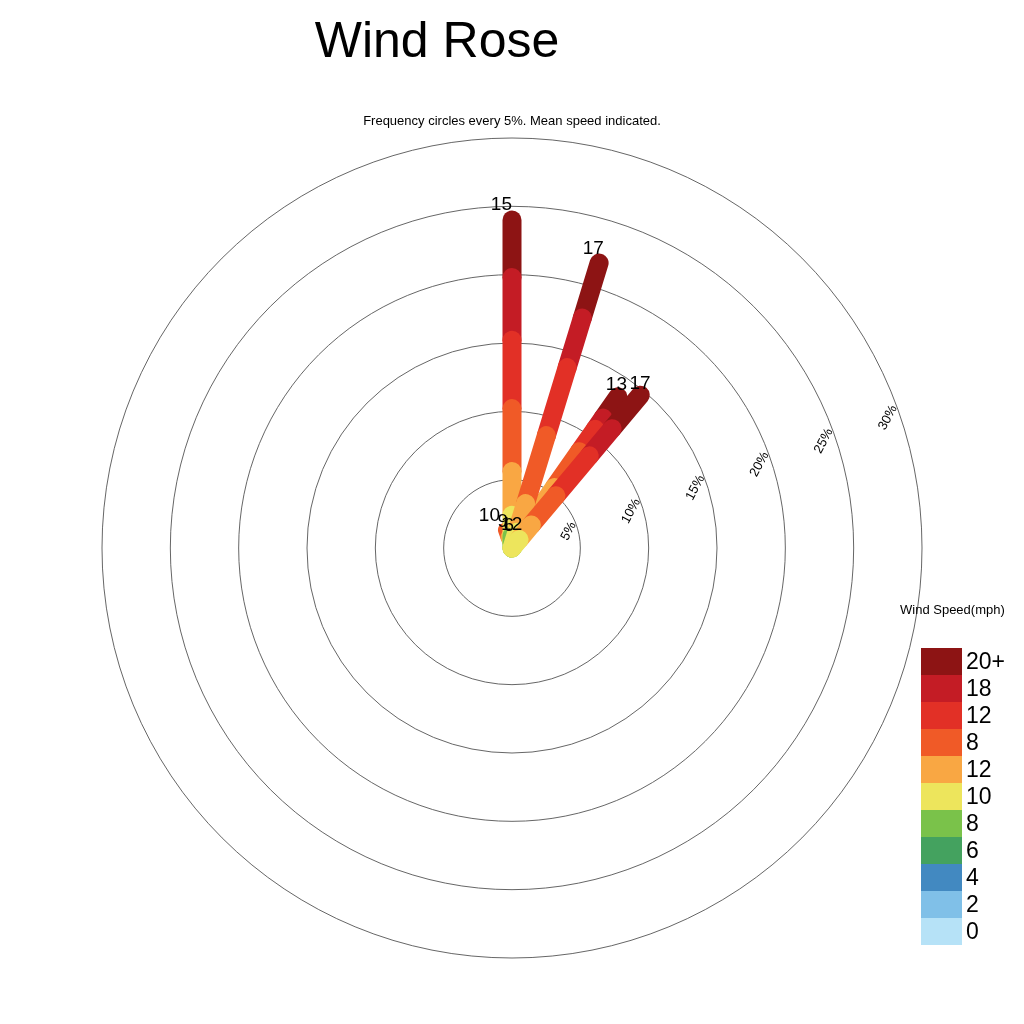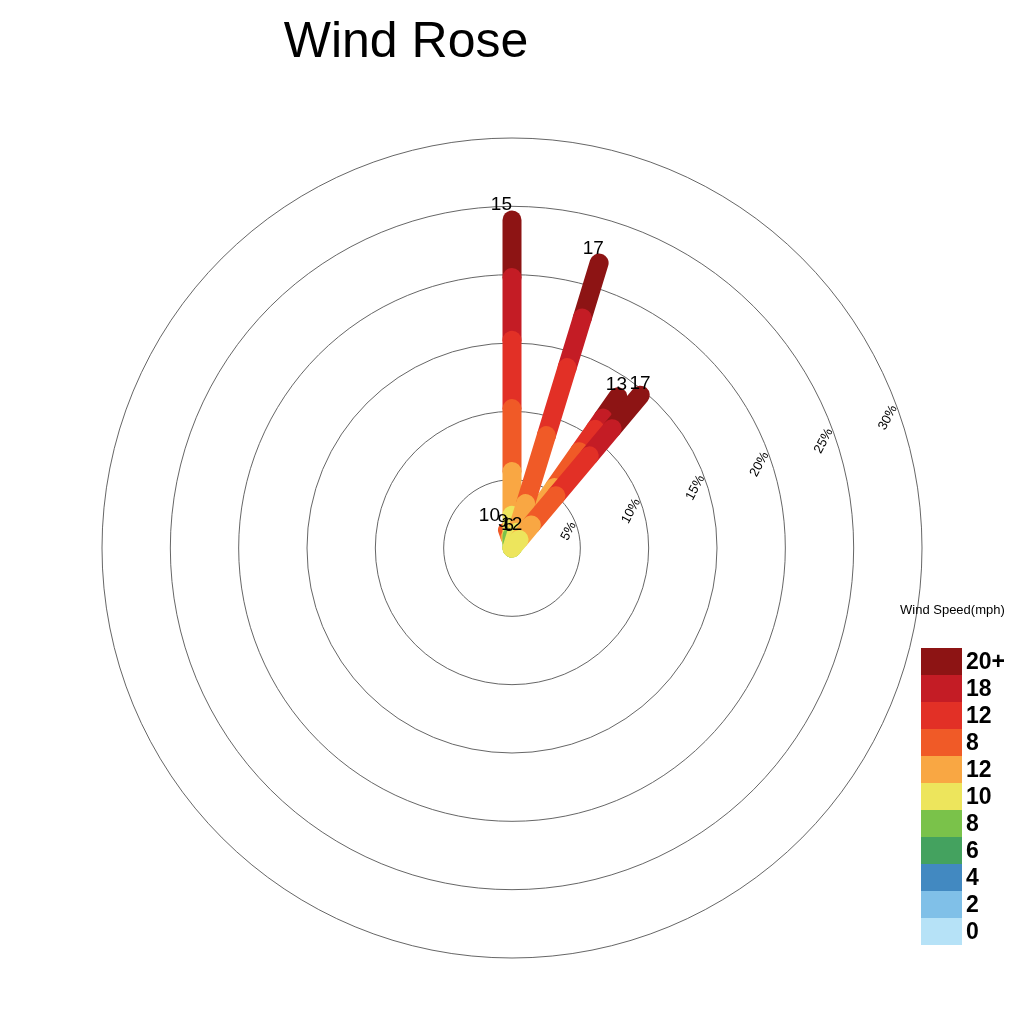--- a/index.html
+++ b/index.html
@@ -20,20 +20,21 @@
     position: absolute;
     left: 0;
     top: 12px;
     width: 812px;
     text-align: center;
     font-size: 50px;
     font-weight: 400;
     letter-spacing: 0px;
     line-height: 56px;
     white-space: pre;
+    padding-left: 31px;
   }
   #chart-subtitle {
     position: absolute;
     left: 0;
     top: 84px;
     width: 1024px;
     text-align: center;
     font-size: 21px;
     line-height: 24px;
     white-space: pre;
@@ -89,39 +90,39 @@
   .legend-label {
     position: absolute;
     left: 45px;
     top: 0;
     width: 58px;
     height: 27px;
     line-height: 27px;
     font-size: 23px;
     text-align: left;
     white-space: pre;
-    font-weight: bold;
   }
   .ring-label {
     font-size: 13px;
     fill: #000000;
     font-family: "Liberation Sans", sans-serif;
   }
   .petal-label {
     font-size: 19px;
     fill: #000000;
     font-family: "Liberation Sans", sans-serif;
   }
 </style>
 </head>
 <body>
 
 <div id="page">
 
   <div id="chart-title">Wind Rose</div>
+  <div id="chart-subsubtitle">Frequency circles every 5%. Mean speed indicated.</div>
 
   <svg id="polar-svg" width="1024" height="1024" viewBox="0 0 1024 1024">
     <g id="rings-group">
         <circle cx="512" cy="548" r="68.33333333333333" fill="none" stroke="#555555" stroke-width="0.9"></circle>
         <circle cx="512" cy="548" r="136.66666666666666" fill="none" stroke="#555555" stroke-width="0.9"></circle>
         <circle cx="512" cy="548" r="205" fill="none" stroke="#555555" stroke-width="0.9"></circle>
         <circle cx="512" cy="548" r="273.3333333333333" fill="none" stroke="#555555" stroke-width="0.9"></circle>
         <circle cx="512" cy="548" r="341.66666666666663" fill="none" stroke="#555555" stroke-width="0.9"></circle>
         <circle cx="512" cy="548" r="410" fill="none" stroke="#555555" stroke-width="0.9"></circle>
       </g>

